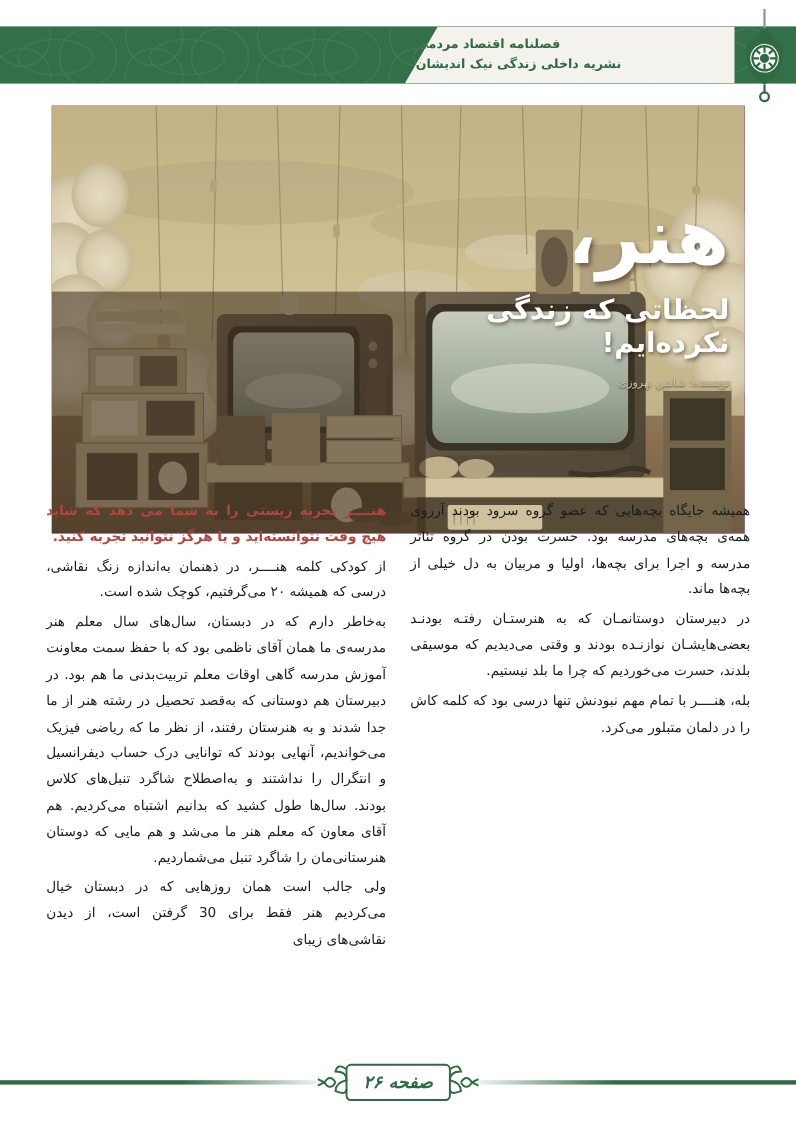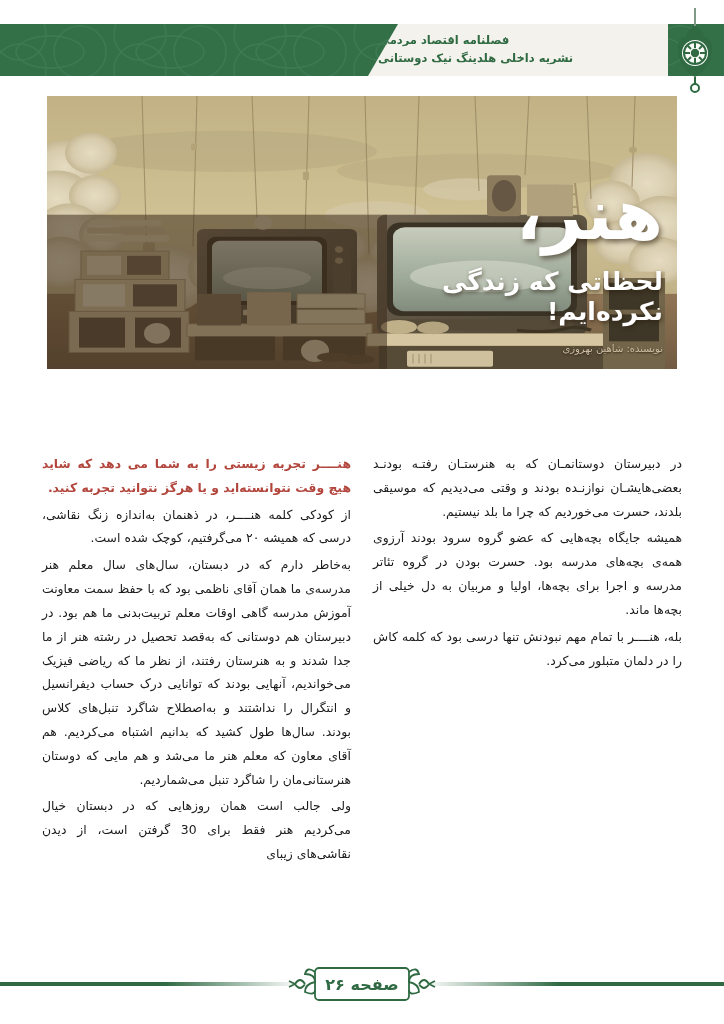--- a/index.html
+++ b/index.html
@@ -33,21 +33,21 @@
   
   .plate-wrap{
     position:absolute;top:24px;right:56px;width:300px;height:52px;
   }
   .logo-mark{
     position:absolute;top:8px;right:6px;width:46px;height:86px;
   }
 
   
   .hero{
-    position:absolute;left:47px;top:96px;width:630px;height:273px;
+    position:absolute;left:47px;top:96px;width:630px;height:389px;
     overflow:hidden;background:#701a75;
   }
   .hero svg{display:block;width:100%;height:100%;}
 
   .title-block{
     position:absolute;right:14px;top:86px;width:330px;
     text-align:right;direction:rtl;pointer-events:none;
   }
   .t-main{
     font-size:70px;font-weight:bold;color:#ffffff;line-height:.95;
@@ -76,21 +76,21 @@
     font-size:12.4px;line-height:1.92;
     color:#1b1b1b;text-align:justify;text-justify:inter-word;
     direction:rtl;
   }
   .lead{
     color:#b2453c !important;font-weight:bold;
   }
 
   
   .footer{
-    position:absolute;left:0;top:962px;width:724px;height:44px;
+    position:absolute;left:0;top:962px;width:724px;height:44px;font-style:italic;
   }
   .rule{
     position:absolute;top:20px;height:4px;background:#2f6a43;
   }
   .rule-right{right:0;width:300px;
     background:linear-gradient(to left,#2f6a43 0%,#2f6a43 55%,rgba(47,106,67,0) 100%);}
   .rule-left{left:0;width:300px;
     background:linear-gradient(to right,#2f6a43 0%,#2f6a43 55%,rgba(47,106,67,0) 100%);}
   .page-badge{
     position:absolute;left:50%;top:0;transform:translateX(-50%);
@@ -134,21 +134,21 @@
           <ellipse cx="410" cy="28" rx="34" ry="16"></ellipse>
         <ellipse cx="530" cy="28" rx="34" ry="16"></ellipse>
           <ellipse cx="650" cy="28" rx="34" ry="16"></ellipse>
       </g>
     </svg>
   </div>
 
   <div class="plate-wrap">
     <div class="masthead-plate" style="position:absolute;top:0;left:0;width:300px;">
       <div class="masthead-line">فصلنامه اقتصاد مردمی</div>
-      <div class="masthead-line">نشریه داخلی هلدینگ نیک دوستانی</div>
+      <div class="masthead-line">نشریه داخلی زندگی نیک اندیشان</div>
     </div>
   </div>
 
   <svg class="logo-mark" viewBox="0 0 46 86">
     <line x1="23" y1="0" x2="23" y2="18" stroke="#7f9a86" stroke-width="2"></line>
     <path d="M23 18 C17 21 14 25 14 29 C9 29 6 33 6 40 C6 54 13 64 23 69
              C33 64 40 54 40 40 C40 33 37 29 32 29 C32 25 29 21 23 18 Z" fill="#2f6a43"></path>
     <circle cx="23" cy="45" r="13" fill="#fbfbf8"></circle>
     <circle cx="23" cy="45" r="11" fill="none" stroke="#2f6a43" stroke-width="2"></circle>
     <circle cx="23" cy="45" r="4.2" fill="#2f6a43"></circle>
@@ -369,22 +369,22 @@
   <div class="columns">
 
     <div class="col">
       <p class="lead">هنــــر تجربه زیستی را به شما می دهد که شاید هیچ وقت نتوانسته‌اید و یا هرگز نتوانید تجربه کنید.</p>
       <p>از کودکی کلمه هنــــر، در ذهنمان به‌اندازه زنگ نقاشی، درسی که همیشه ۲۰ می‌گرفتیم، کوچک شده است.</p>
       <p>به‌خاطر دارم که در دبستان، سال‌های سال معلم هنر مدرسه‌ی ما همان آقای ناظمی بود که با حفظ سمت معاونت آموزش مدرسه گاهی اوقات معلم تربیت‌بدنی ما هم بود. در دبیرستان هم دوستانی که به‌قصد تحصیل در رشته هنر از ما جدا شدند و به هنرستان رفتند، از نظر ما که ریاضی فیزیک می‌خواندیم، آنهایی بودند که توانایی درک حساب دیفرانسیل و انتگرال را نداشتند و به‌اصطلاح شاگرد تنبل‌های کلاس بودند. سال‌ها طول کشید که بدانیم اشتباه می‌کردیم. هم آقای معاون که معلم هنر ما می‌شد و هم مایی که دوستان هنرستانی‌مان را شاگرد تنبل می‌شماردیم.</p>
       <p>ولی جالب است همان روزهایی که در دبستان خیال می‌کردیم هنر فقط برای 30 گرفتن است، از دیدن نقاشی‌های زیبای</p>
     </div>
 
     <div class="col">
+      <p>همیشه جایگاه بچه‌هایی که عضو گروه سرود بودند آرزوی همه‌ی بچه‌های مدرسه بود. حسرت بودن در گروه تئاتر مدرسه و اجرا برای بچه‌ها، اولیا و مربیان به دل خیلی از بچه‌ها ماند.</p>
       <p>در دبیرستان دوستانمـان که به هنرستـان رفتـه بودنـد بعضی‌هایشـان نوازنـده بودند و وقتی می‌دیدیم که موسیقی بلدند، حسرت می‌خوردیم که چرا ما بلد نیستیم.</p>
-      <p>همیشه جایگاه بچه‌هایی که عضو گروه سرود بودند آرزوی همه‌ی بچه‌های مدرسه بود. حسرت بودن در گروه تئاتر مدرسه و اجرا برای بچه‌ها، اولیا و مربیان به دل خیلی از بچه‌ها ماند.</p>
       <p>بله، هنــــر با تمام مهم نبودنش تنها درسی بود که کلمه کاش را در دلمان متبلور می‌کرد.</p>
     </div>
 
   </div>
 
   <div class="footer">
     <div class="rule rule-right"></div>
     <div class="rule rule-left"></div>
 
     <div class="page-badge">

